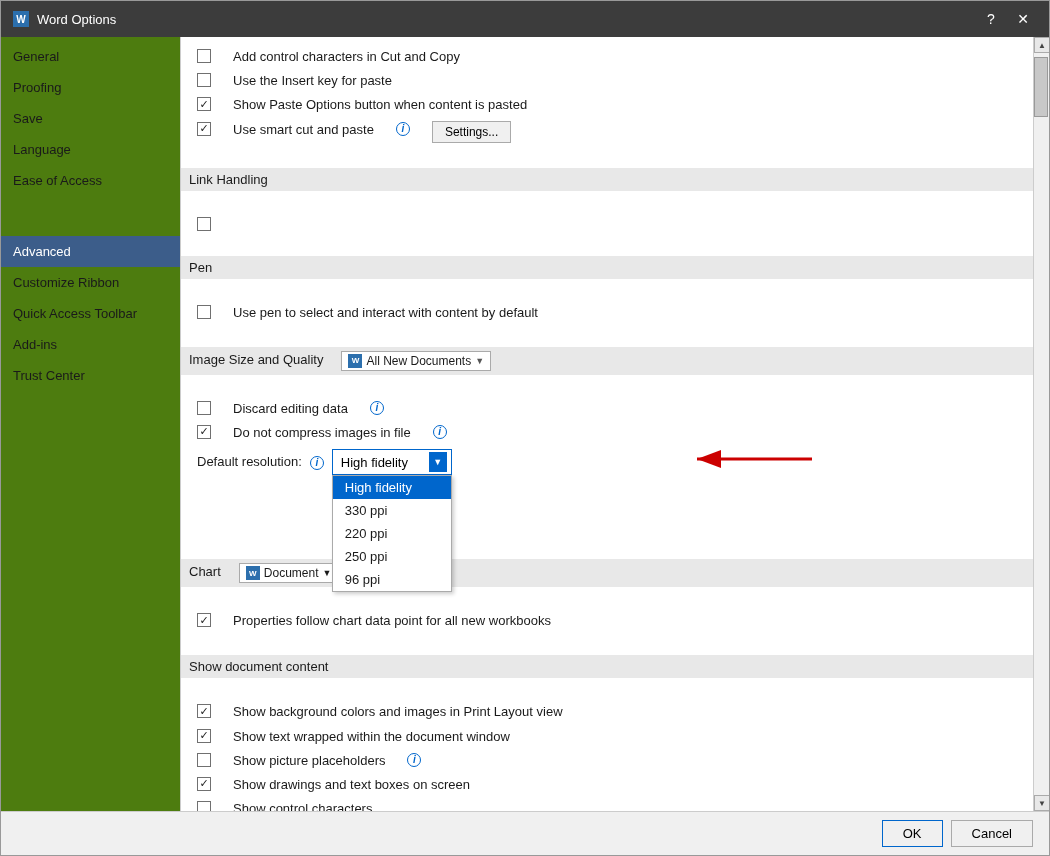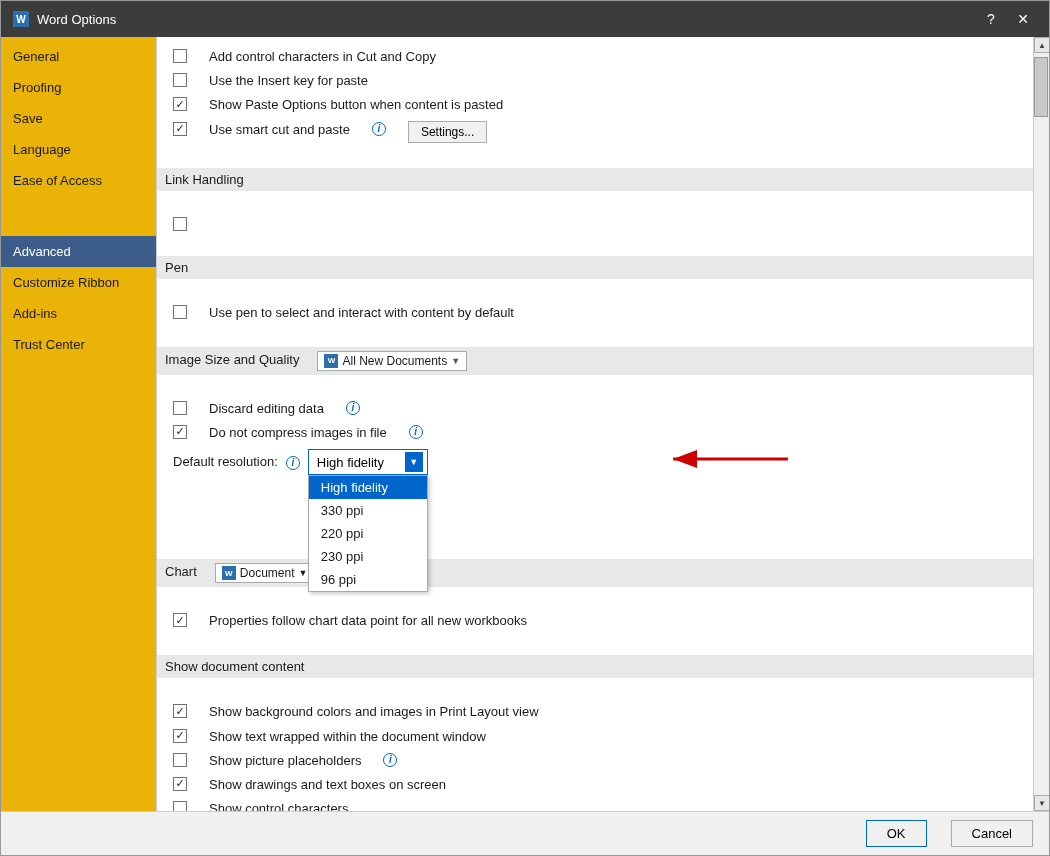--- a/index.html
+++ b/index.html
@@ -62,22 +62,22 @@
       justify-content: center;
     }
 
     .dialog-body {
       display: flex;
       flex: 1;
       overflow: hidden;
     }
 
     .sidebar {
-      width: 156px;
-      background: #eab308;
+      width: 180px;
+      background: #4d7c0f;
       border-right: 1px solid #ccc;
       flex-shrink: 0;
       padding-top: 4px;
     }
 
     .sidebar-item {
       padding: 8px 12px;
       cursor: pointer;
       color: #1a1a1a;
       font-size: 13px;
@@ -88,21 +88,21 @@
       color: #fff;
       margin-top: 40px;
     }
 
     .dialog-footer {
       background: #f0f0f0;
       border-top: 1px solid #ccc;
       padding: 8px 16px;
       display: flex;
       justify-content: flex-end;
-      gap: 24px;
+      gap: 8px;
       flex-shrink: 0;
     }
 
     .footer-btn {
       padding: 5px 20px;
       font-size: 13px;
       cursor: pointer;
       border: 1px solid #aaa;
       background: #f0f0f0;
     }
@@ -324,20 +324,23 @@
       <div class="sidebar-item">
         <span>Ease of Access</span>
       </div>
       <div class="sidebar-item active">
         <span>Advanced</span>
       </div>
       <div class="sidebar-item">
         <span>Customize Ribbon</span>
       </div>
       <div class="sidebar-item">
+        <span>Quick Access Toolbar</span>
+      </div>
+      <div class="sidebar-item">
         <span>Add-ins</span>
       </div>
       <div class="sidebar-item">
         <span>Trust Center</span>
       </div>
     </div>
 
     <div class="content-with-scroll">
       <div class="scrollable-content">
 
@@ -407,21 +410,21 @@
           <div class="resolution-select-container">
             <div class="resolution-btn">
               <span class="resolution-btn-text">High fidelity</span>
               <div class="resolution-btn-arrow">▼</div>
             </div>
 
             <div class="dropdown-menu">
               <div class="dropdown-item selected">High fidelity</div>
               <div class="dropdown-item">330 ppi</div>
               <div class="dropdown-item">220 ppi</div>
-              <div class="dropdown-item">230 ppi</div>
+              <div class="dropdown-item">250 ppi</div>
               <div class="dropdown-item">96 ppi</div>
             </div>
           </div>
 
           <div style="position:absolute;left:490px;top:2px;display:flex;align-items:center;pointer-events:none;">
             <svg width="130" height="24">
               <defs>
                 <marker id="arrowhead" markerWidth="8" markerHeight="6" refX="8" refY="3" orient="auto">
                   <polygon points="0 0, 8 3, 0 6" fill="#cc0000"></polygon>
                 </marker>

